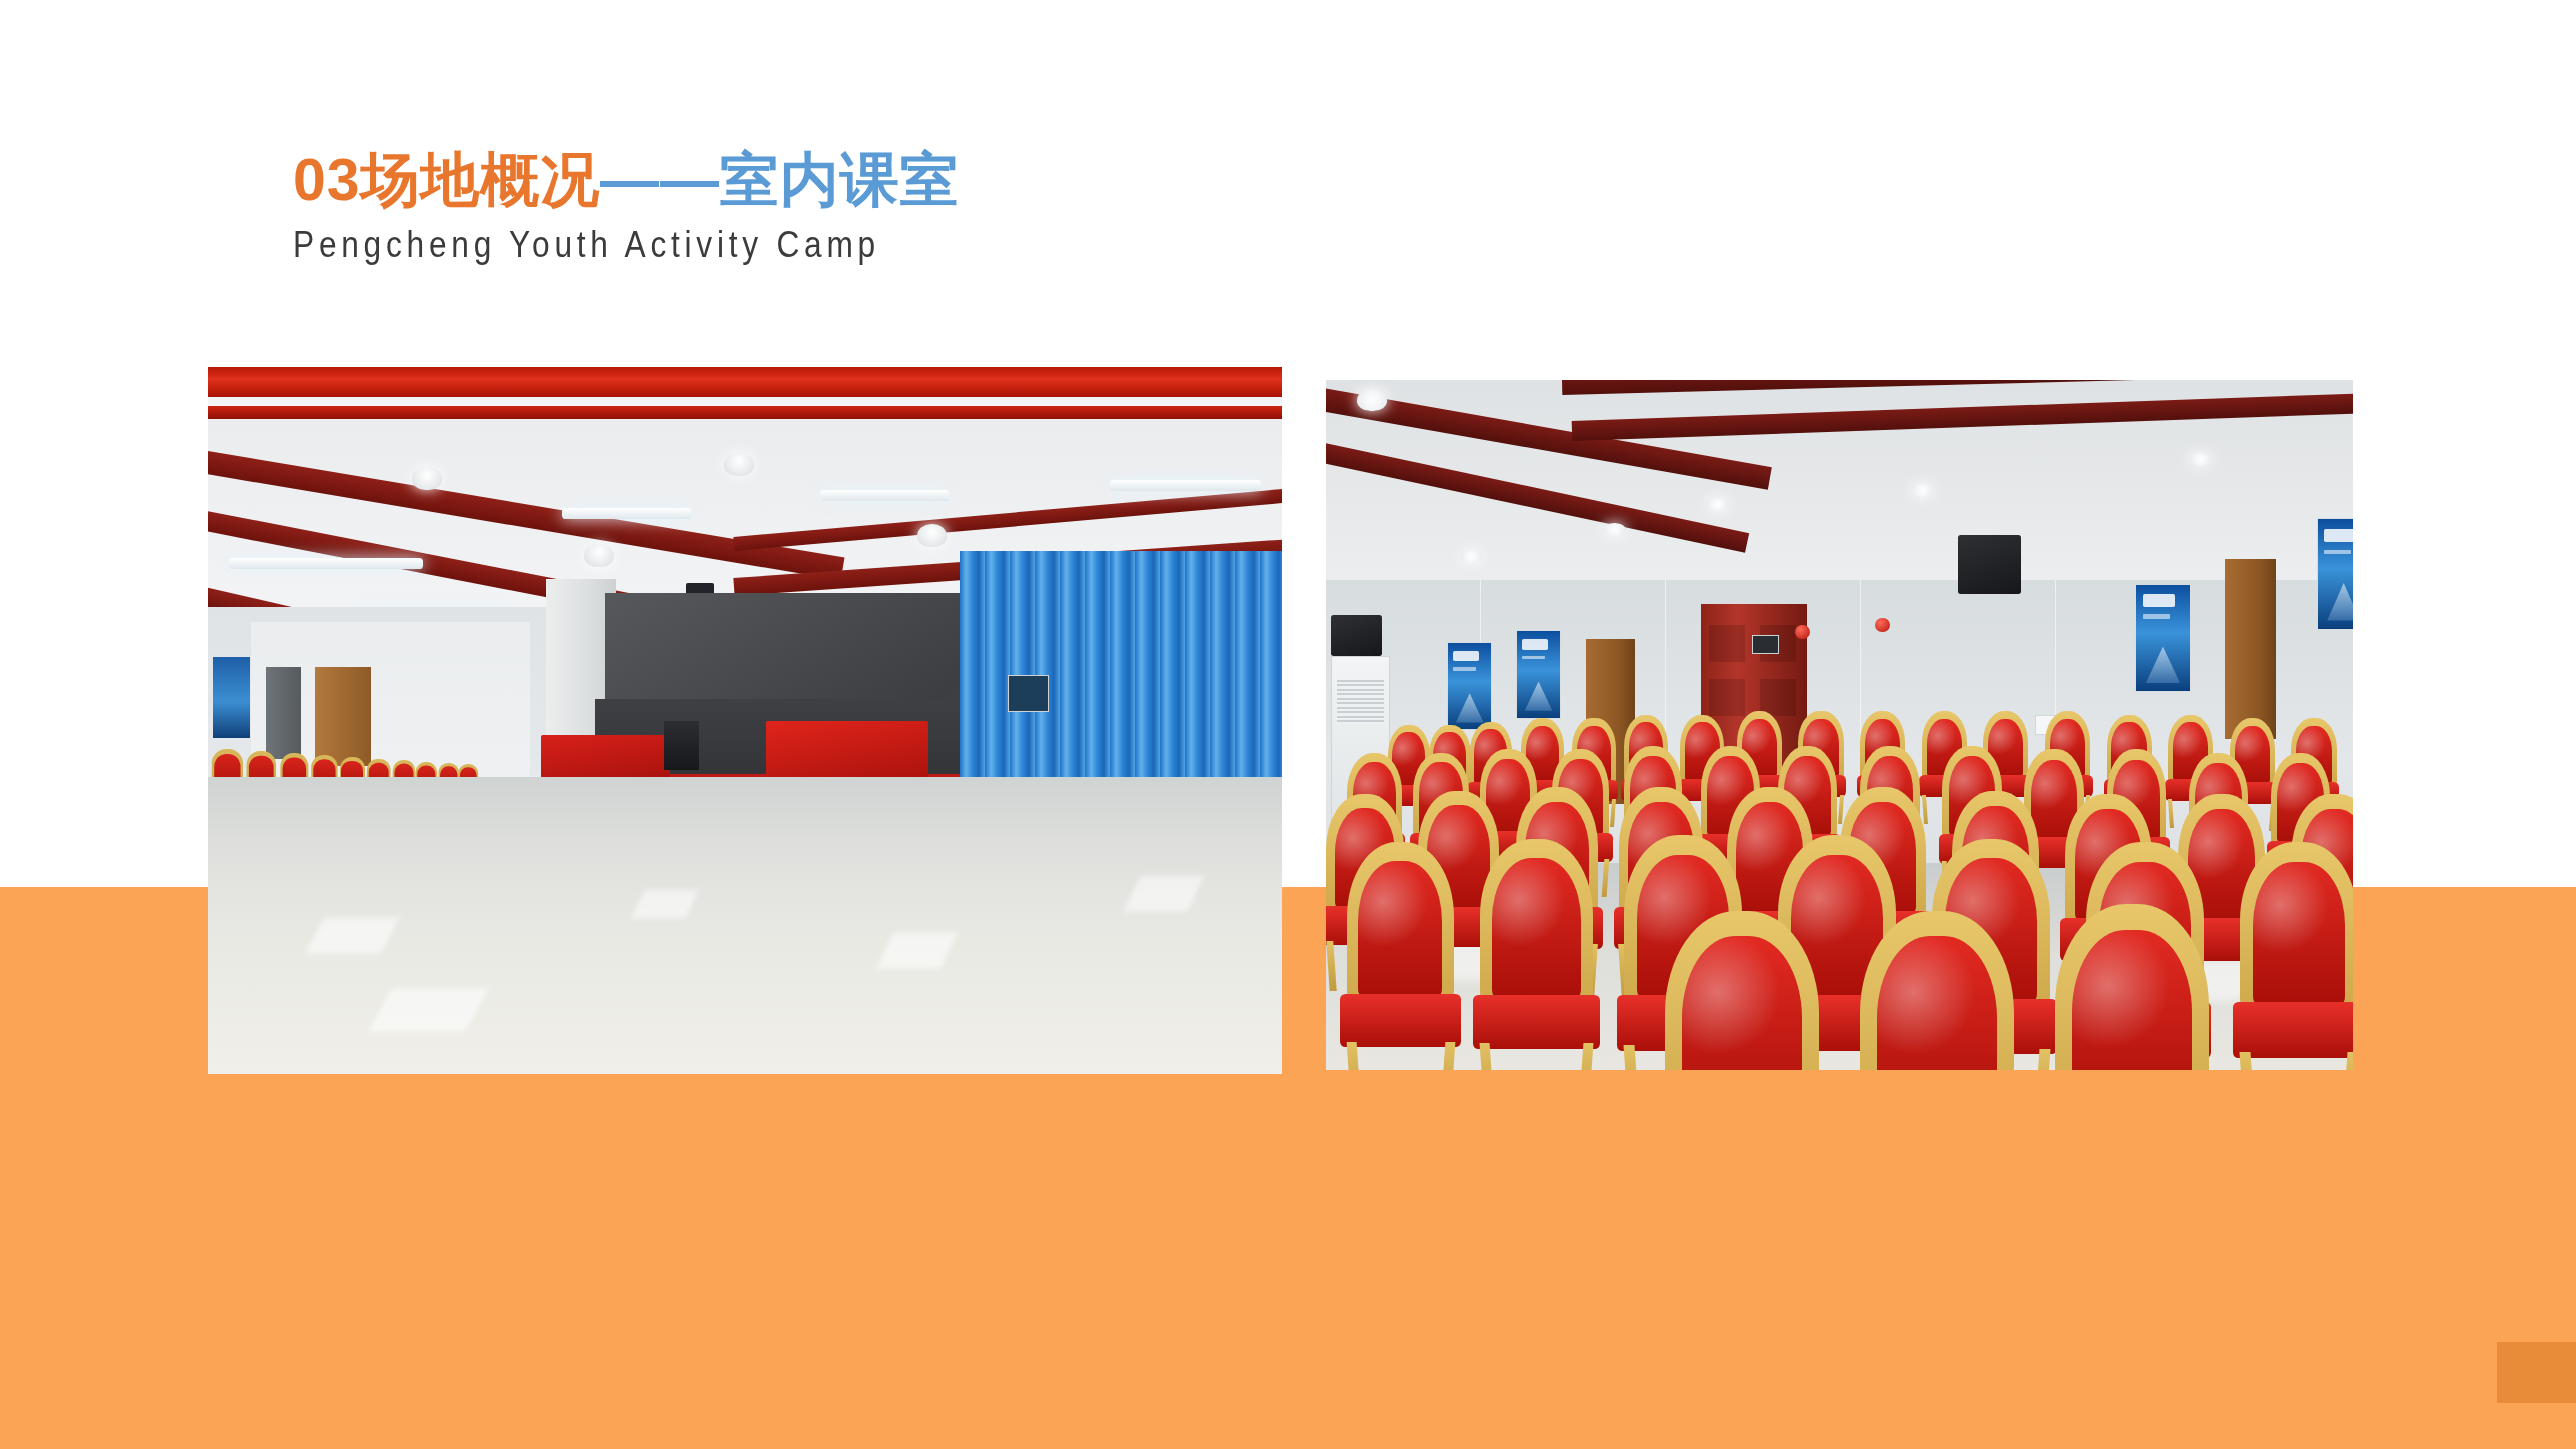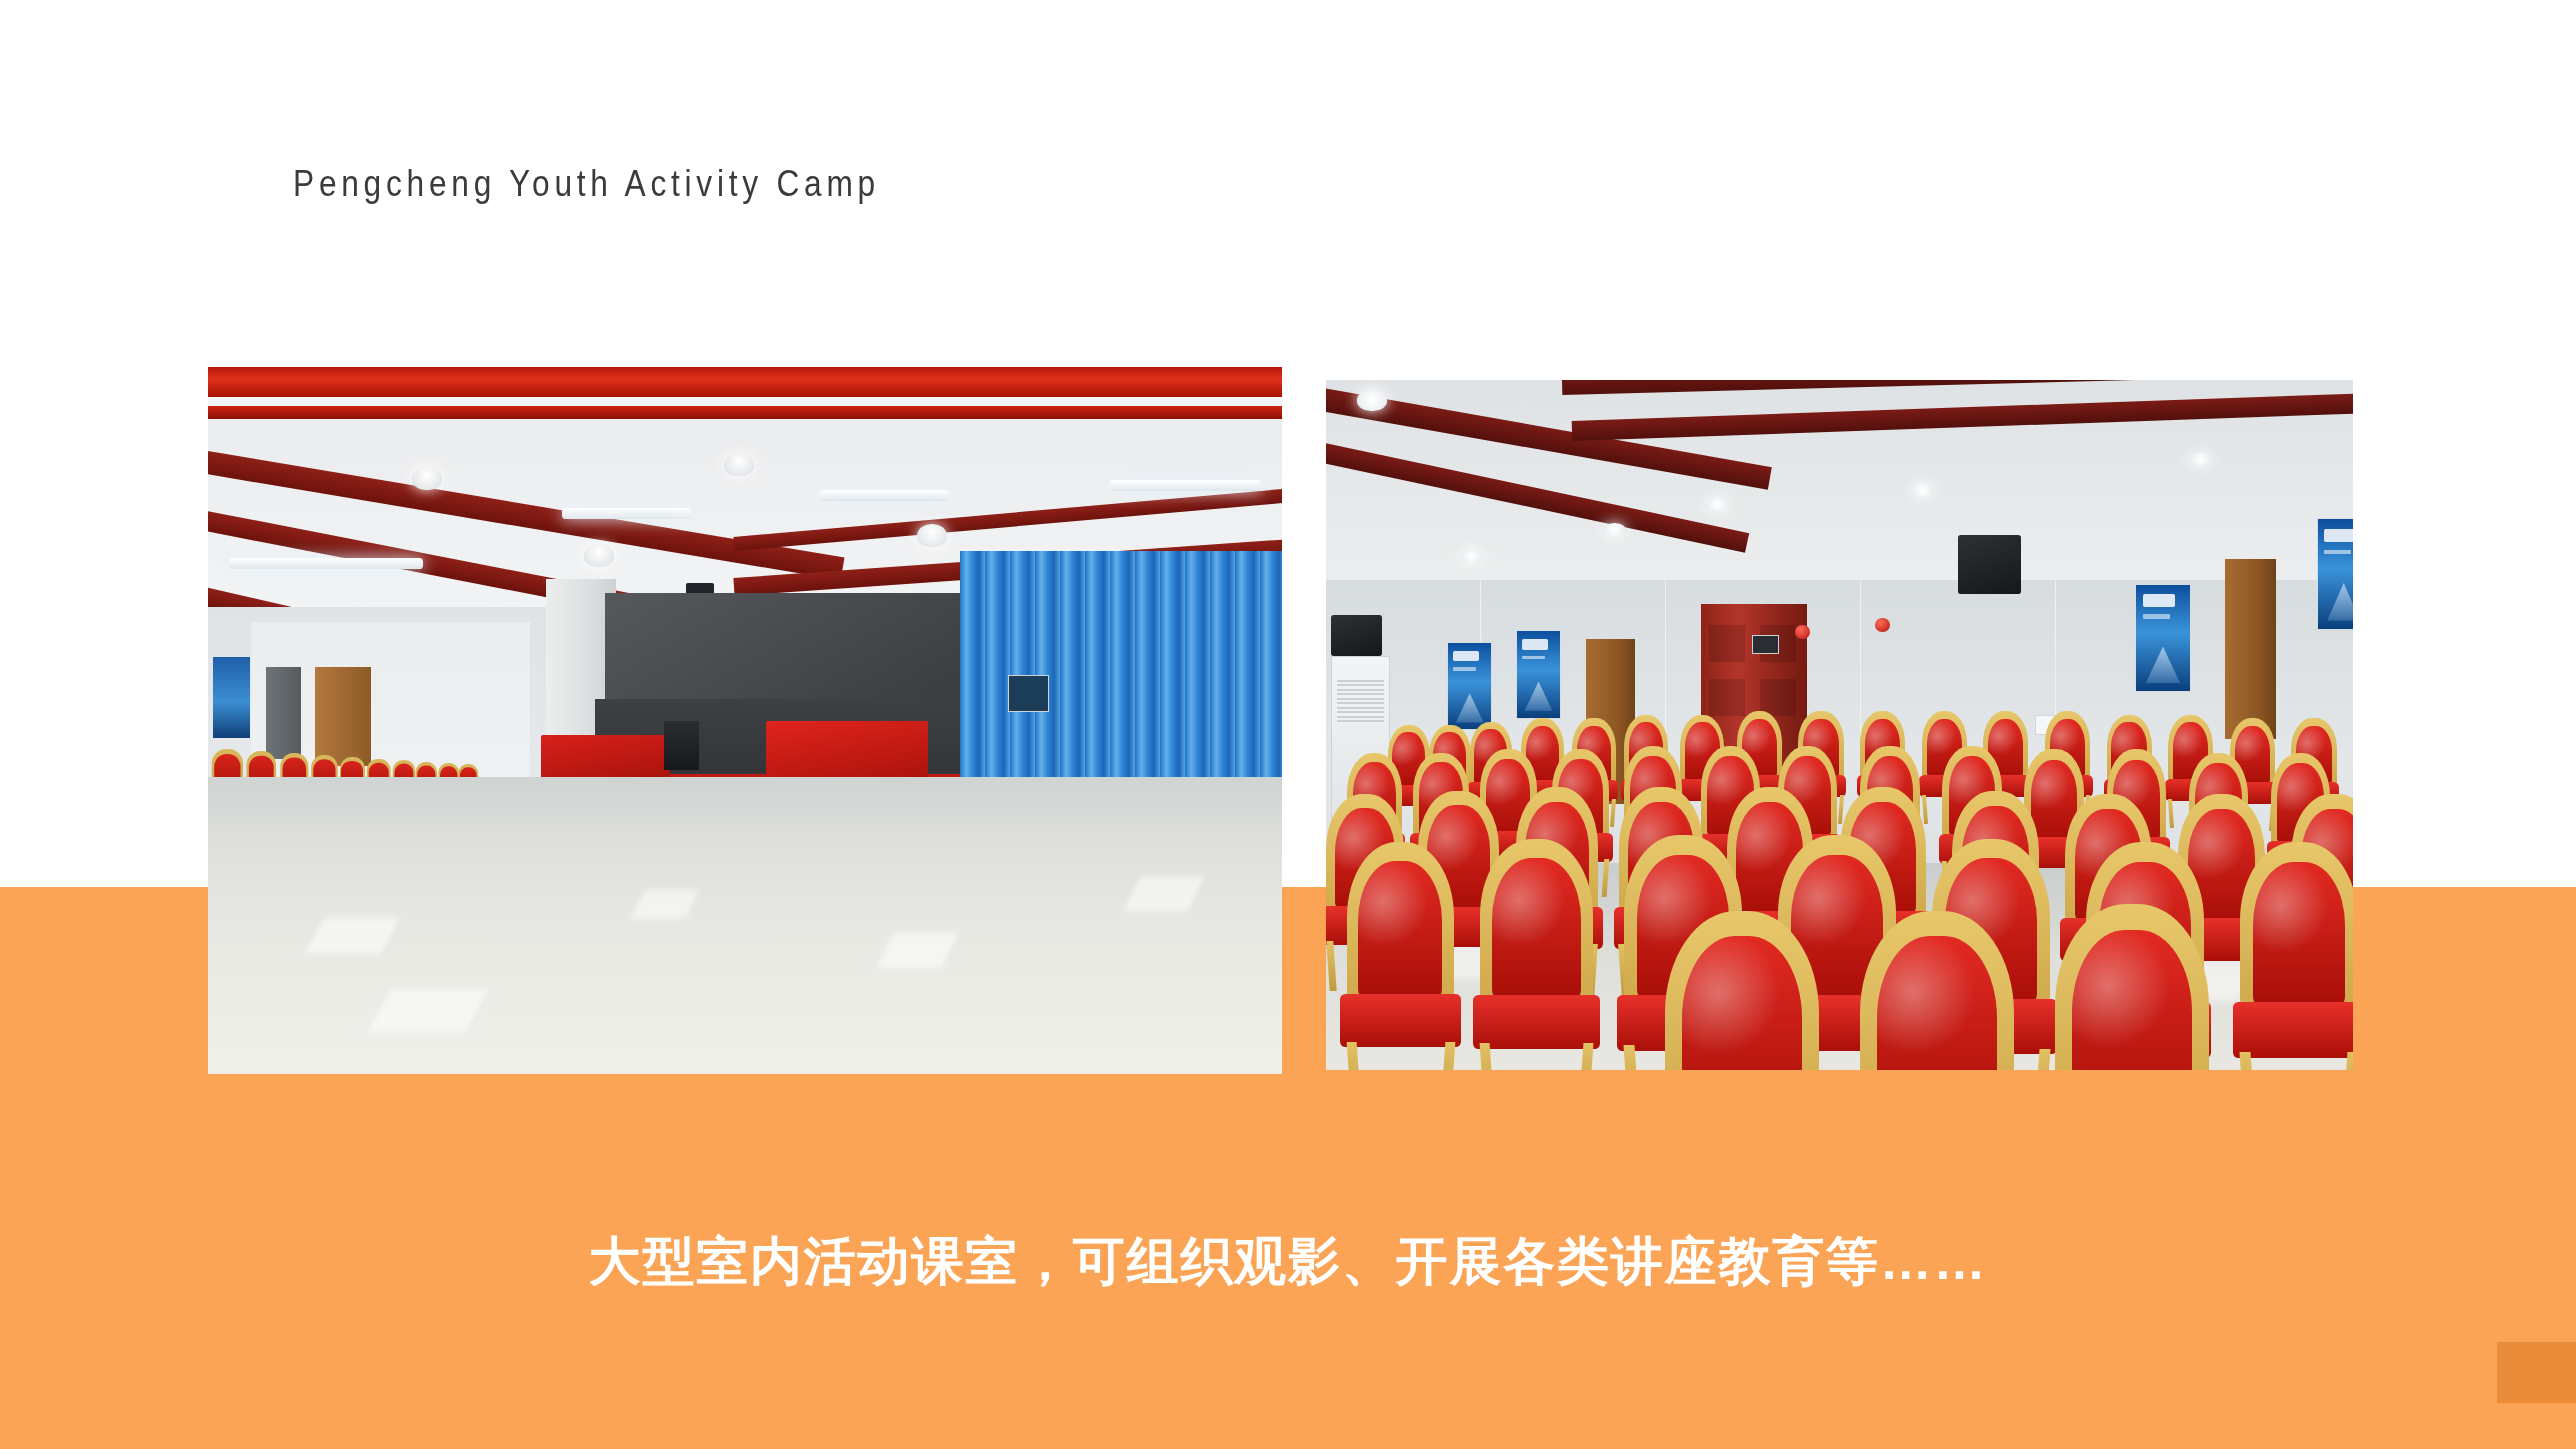--- a/index.html
+++ b/index.html
@@ -187,20 +187,23 @@
 </style>
 </head>
 <body>
 
 <div class="slide">
 
   <div class="orange-band"></div>
   <div class="orange-corner"></div>
 
   <div class="title-wrap">
+    <div class="title">
+      <span class="t-orange">03场地概况</span><span class="t-blue">——</span><span class="t-blue">室内课室</span>
+    </div>
     <div class="subtitle">Pengcheng Youth Activity Camp</div>
   </div>
 
   <div class="photo" id="photo-left">
     <div class="lp-ceiling"></div>
     <div class="lp-redbar-top"></div>
     <div class="lp-redbar-top2"></div>
     <div class="lp-redbar-top3"></div>
     <div class="lp-beam b1"></div>
     <div class="lp-beam b2"></div>
@@ -719,16 +722,15 @@
     <div class="rp-chair" style="left:52%;top:77%;width:15%;height:52%;">
         <div class="frame"></div>
         <div class="pad"></div>
       </div>
     <div class="rp-chair" style="left:71%;top:76%;width:15%;height:52%;">
         <div class="frame"></div>
         <div class="pad"></div>
       </div>
   </div>
 
-  <div class="caption">大型室内活动课室，可组织观影、开展各类讲座教育等……</div>
 
 </div>
 
 
 </body></html>

